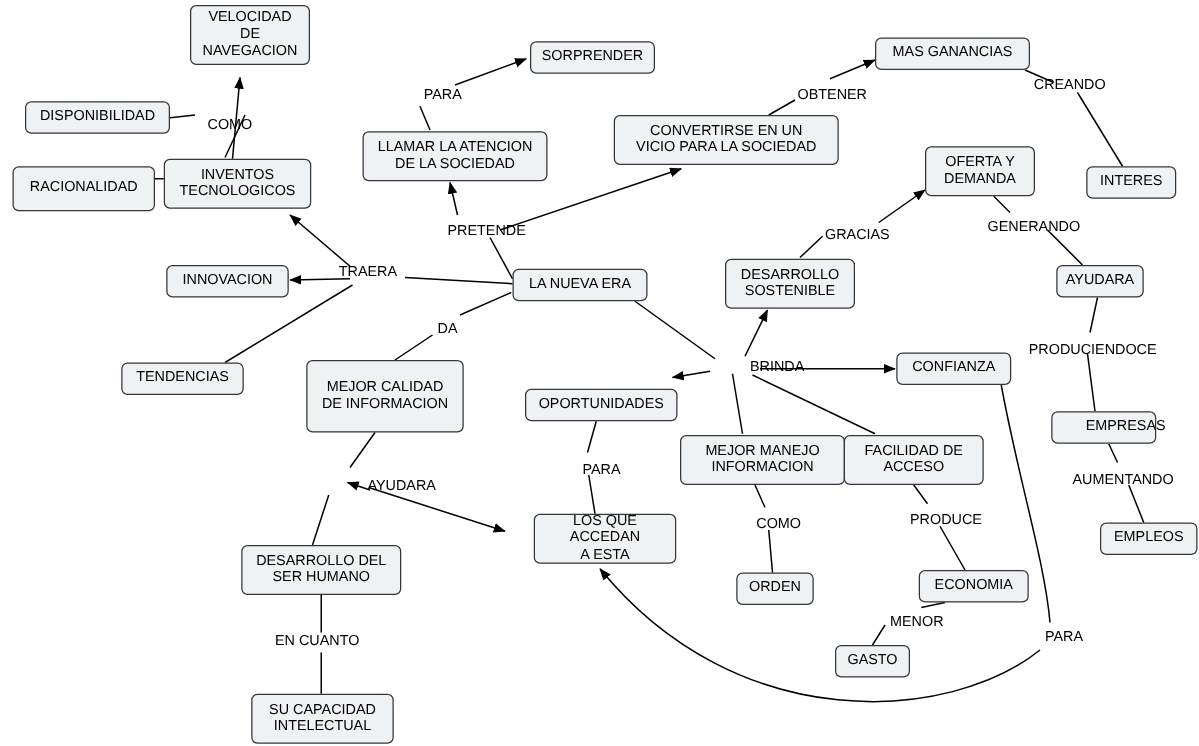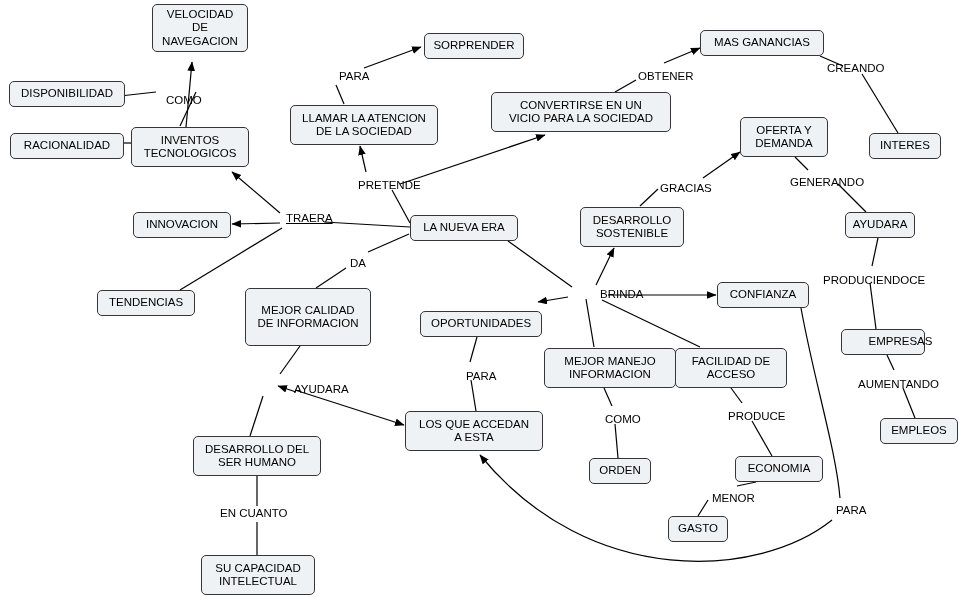--- a/index.html
+++ b/index.html
@@ -140,65 +140,65 @@
       <path d="M801,308 C814,380 836,450 840,498"></path>
       <path d="M832,520 C760,578 590,590 480,455" marker-end="url(#arrow)"></path>
     </g>
   </svg>
 
   <div class="node" style="left:152px;top:4px;width:96px;height:48px;">VELOCIDAD
 DE
 NAVEGACION</div>
   <div class="node" style="left:424px;top:33px;width:100px;height:26px;">SORPRENDER</div>
   <div class="node" style="left:700px;top:30px;width:124px;height:26px;">MAS GANANCIAS</div>
-  <div class="node" style="left:9px;top:81px;width:116px;height:26px;">DISPONIBILIDAD</div>
+  <div class="node" style="left:20px;top:81px;width:116px;height:26px;">DISPONIBILIDAD</div>
   <div class="node" style="left:290px;top:105px;width:148px;height:40px;">LLAMAR LA ATENCION
 DE LA SOCIEDAD</div>
   <div class="node" style="left:491px;top:92px;width:180px;height:40px;">CONVERTIRSE EN UN
 VICIO PARA LA SOCIEDAD</div>
   <div class="node" style="left:740px;top:117px;width:88px;height:40px;">OFERTA Y
 DEMANDA</div>
-  <div class="node" style="left:10px;top:133px;width:114px;height:26px;text-align:center;">RACIONALIDAD</div>
+  <div class="node" style="left:10px;top:133px;width:114px;height:36px;text-align:center;">RACIONALIDAD</div>
   <div class="node" style="left:131px;top:127px;width:118px;height:40px;">INVENTOS
 TECNOLOGICOS</div>
   <div class="node" style="left:869px;top:133px;width:72px;height:26px;">INTERES</div>
   <div class="node" style="left:133px;top:212px;width:98px;height:26px;">INNOVACION</div>
   <div class="node" style="left:410px;top:215px;width:108px;height:26px;">LA NUEVA ERA</div>
   <div class="node" style="left:580px;top:207px;width:104px;height:40px;">DESARROLLO
 SOSTENIBLE</div>
   <div class="node" style="left:845px;top:212px;width:70px;height:26px;">AYUDARA</div>
   <div class="node" style="left:97px;top:290px;width:98px;height:26px;">TENDENCIAS</div>
   <div class="node" style="left:245px;top:288px;width:126px;height:58px;">MEJOR CALIDAD
 DE INFORMACION</div>
   <div class="node" style="left:717px;top:282px;width:92px;height:26px;">CONFIANZA</div>
   <div class="node" style="left:420px;top:311px;width:122px;height:26px;">OPORTUNIDADES</div>
   <div class="node" style="left:841px;top:329px;width:84px;height:26px;padding-left:40px;">EMPRESAS</div>
   <div class="node" style="left:544px;top:348px;width:132px;height:40px;">MEJOR MANEJO
 INFORMACION</div>
   <div class="node" style="left:675px;top:348px;width:112px;height:40px;">FACILIDAD DE
 ACCESO</div>
-  <div class="node" style="left:405px;top:411px;width:138px;height:40px;">LOS QUE ACCEDAN
+  <div class="node" style="left:427px;top:411px;width:114px;height:40px;">LOS QUE ACCEDAN
 A ESTA</div>
   <div class="node" style="left:880px;top:418px;width:78px;height:26px;">EMPLEOS</div>
   <div class="node" style="left:193px;top:436px;width:128px;height:40px;">DESARROLLO DEL
 SER HUMANO</div>
   <div class="node" style="left:589px;top:458px;width:62px;height:26px;">ORDEN</div>
   <div class="node" style="left:735px;top:456px;width:88px;height:26px;">ECONOMIA</div>
   <div class="node" style="left:668px;top:516px;width:60px;height:26px;">GASTO</div>
   <div class="node" style="left:201px;top:555px;width:114px;height:40px;">SU CAPACIDAD
 INTELECTUAL</div>
 
   <div class="edge-label" style="left:339px;top:70px;">PARA</div>
   <div class="edge-label" style="left:638px;top:70px;">OBTENER</div>
   <div class="edge-label" style="left:827px;top:62px;">CREANDO</div>
   <div class="edge-label" style="left:166px;top:94px;">COMO</div>
   <div class="edge-label" style="left:358px;top:179px;">PRETENDE</div>
   <div class="edge-label" style="left:660px;top:182px;text-align:right;">GRACIAS</div>
   <div class="edge-label" style="left:790px;top:176px;">GENERANDO</div>
-  <div class="edge-label" style="left:286px;top:212px;text-decoration:underline;">TRAERA</div>
+  <div class="edge-label" style="left:271px;top:212px;">TRAERA</div>
   <div class="edge-label" style="left:350px;top:257px;">DA</div>
   <div class="edge-label" style="left:574px;top:288px;margin-left:26px;">BRINDA</div>
   <div class="edge-label" style="left:823px;top:274px;">PRODUCIENDOCE</div>
   <div class="edge-label" style="left:466px;top:370px;">PARA</div>
   <div class="edge-label" style="left:858px;top:378px;">AUMENTANDO</div>
   <div class="edge-label" style="left:261px;top:383px;margin-left:33px;">AYUDARA</div>
   <div class="edge-label" style="left:605px;top:413px;">COMO</div>
   <div class="edge-label" style="left:728px;top:410px;">PRODUCE</div>
   <div class="edge-label" style="left:220px;top:507px;">EN CUANTO</div>
   <div class="edge-label" style="left:712px;top:492px;">MENOR</div>

